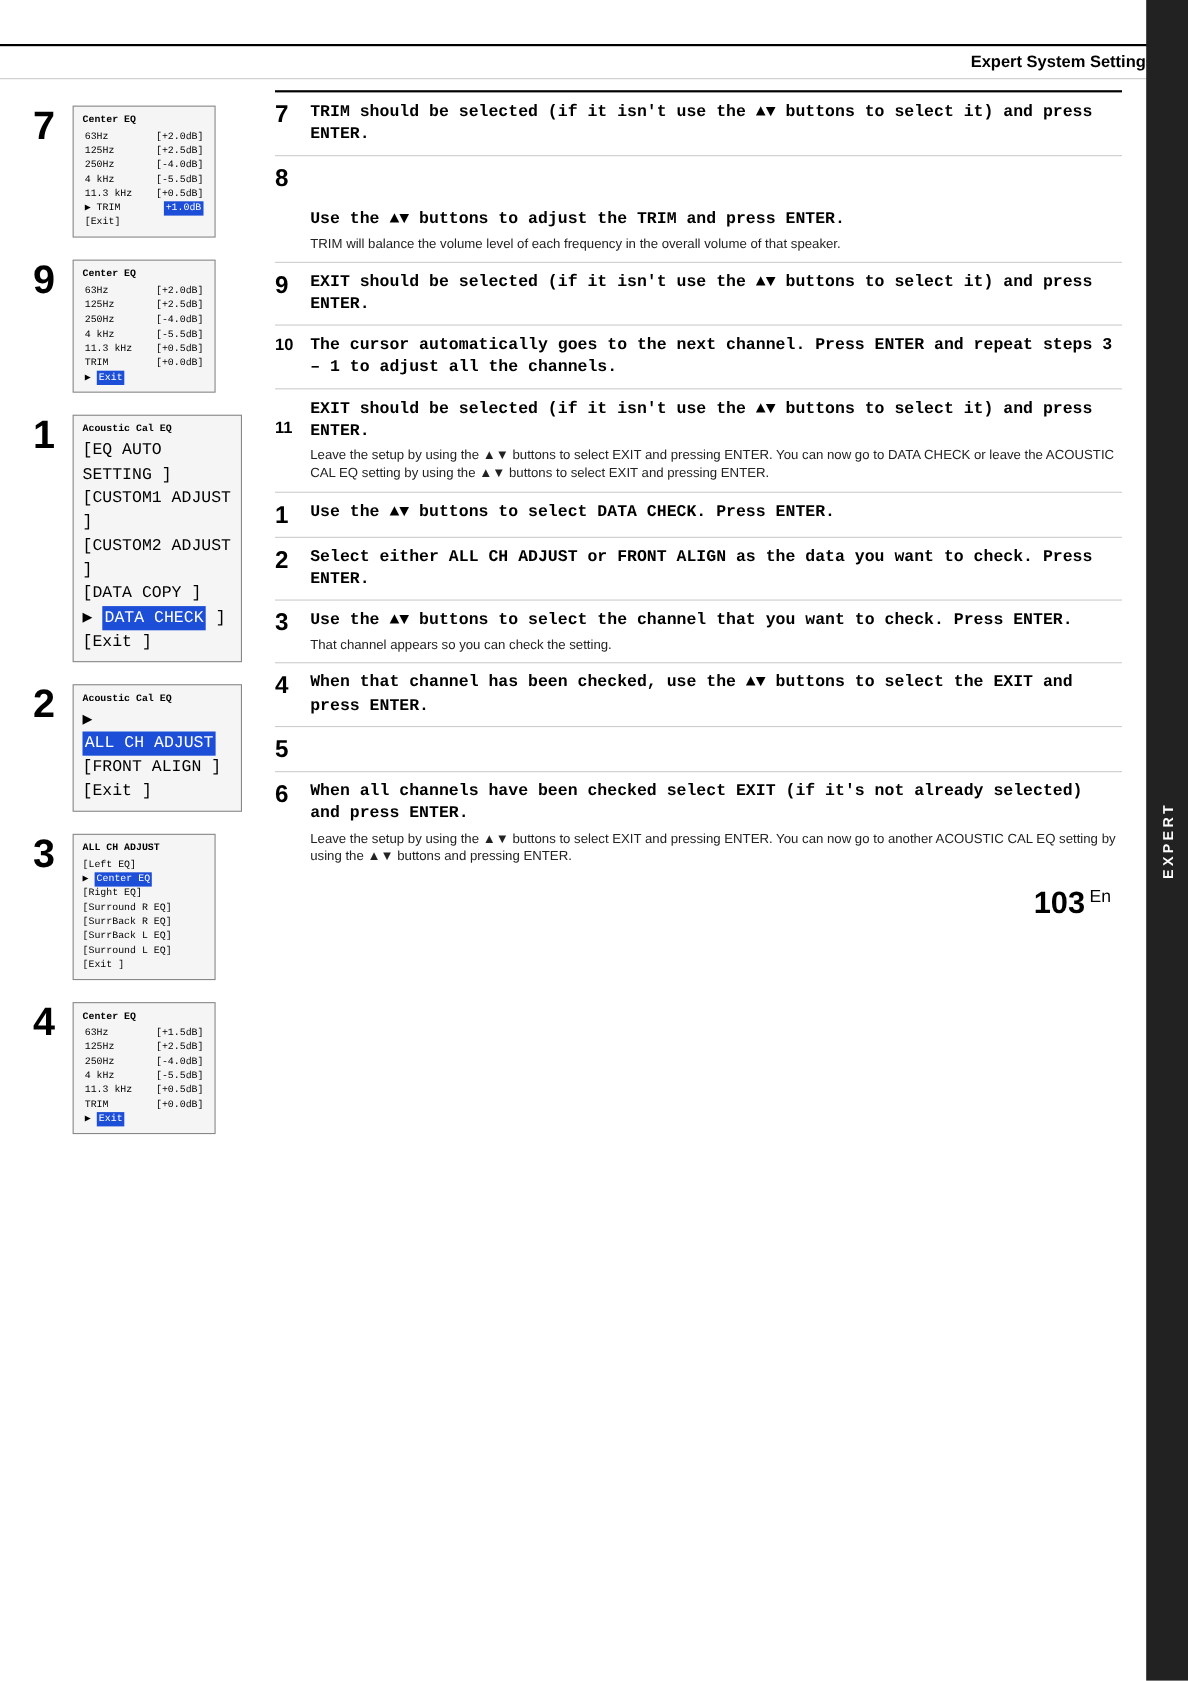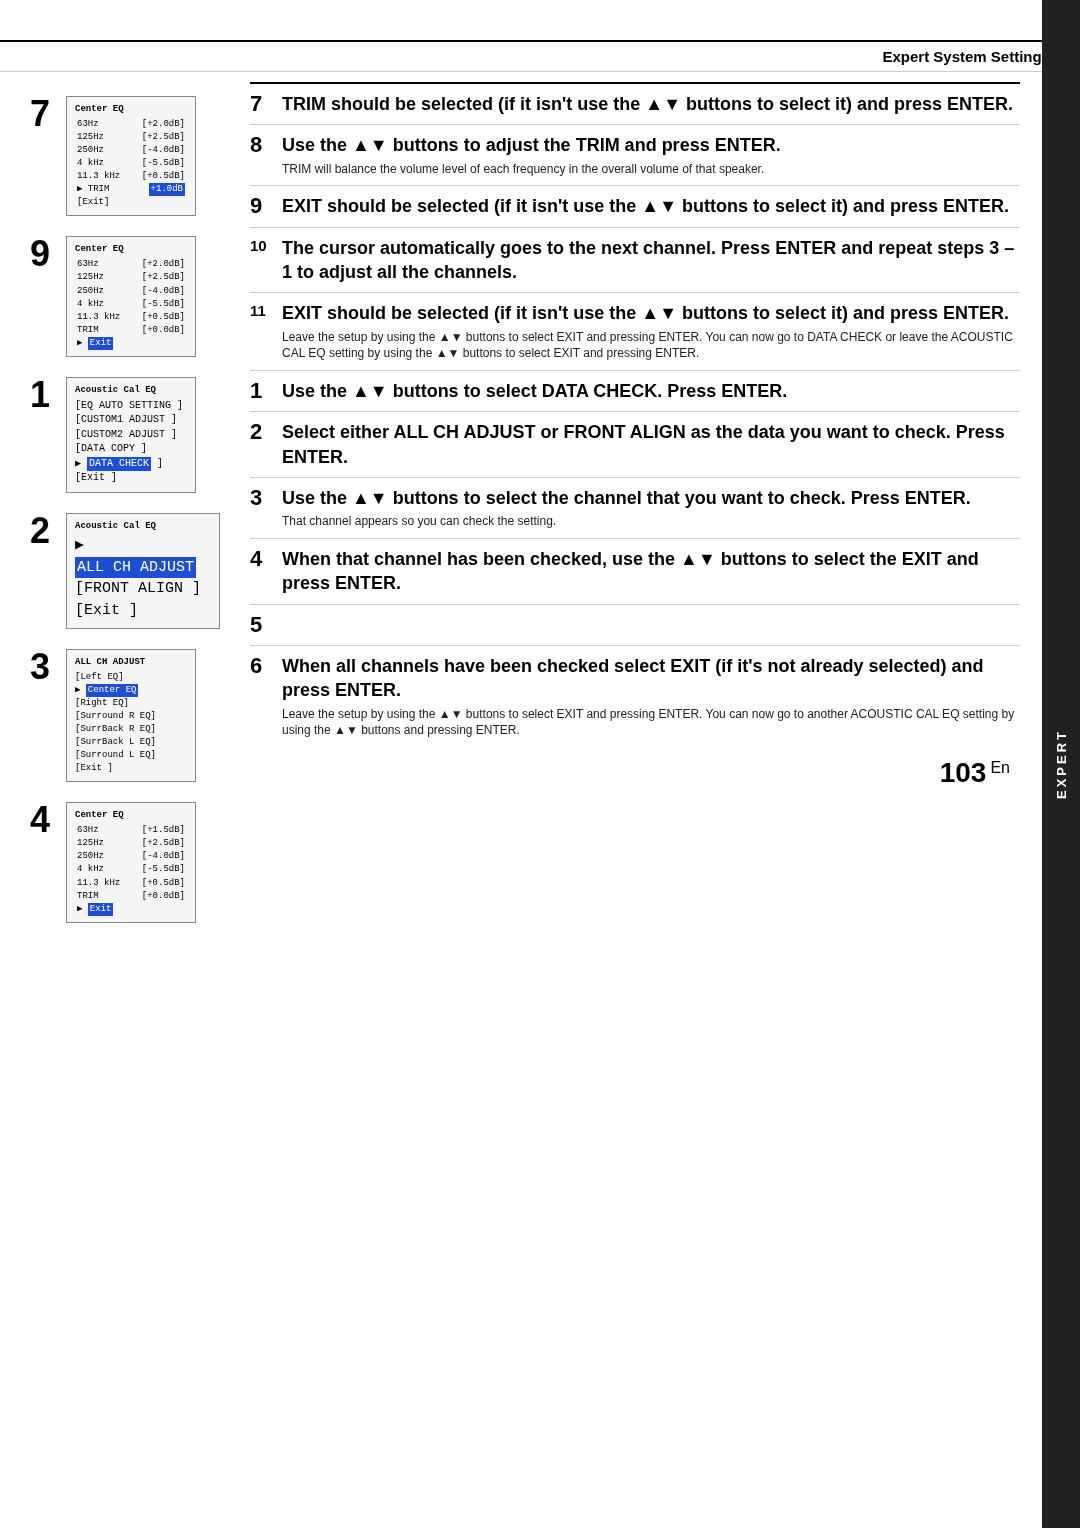--- a/index.html
+++ b/index.html
@@ -98,24 +98,25 @@
       align-items: flex-start;
       gap: 4px;
     }
     .instr-num {
       font-size: 22px;
       font-weight: bold;
       min-width: 28px;
       line-height: 1.1;
     }
     .instr-text {
-      font-size: 18px;
+      font-size: 15px;
       font-weight: bold;
       line-height: 1.35;
       flex: 1;
+      font-family: Liberation Mono, monospace;
     }
     .instr-text .enter {
       font-weight: bold;
     }
     .instr-note {
       font-size: 12px;
       color: #222;
       margin-top: 3px;
       line-height: 1.4;
     }
@@ -277,21 +278,21 @@
                 </tr>
           </tbody>
             </table>
         </div>
       </div>
 
       <div class="step-wrap left-step-1">
         <div class="step-num-big">1</div>
         <div class="screen-box">
           <div class="screen-title">Acoustic Cal EQ</div>
-          <div style="font-size:10px; font-family:'Courier New',monospace;">
+          <div style="font-size:15px; font-family:'Courier New',monospace;">
             <div>[EQ AUTO SETTING ]</div>
             <div>[CUSTOM1 ADJUST  ]</div>
             <div>[CUSTOM2 ADJUST  ]</div>
             <div>[DATA COPY       ]</div>
             <div>▶ <span class="highlighted">DATA CHECK</span>     ]</div>
             <div>[Exit            ]</div>
           </div>
         </div>
       </div>
 
@@ -371,21 +372,21 @@
           <div class="instr-num">7</div>
           <div class="instr-text">
             TRIM should be selected (if it isn't use the ▲▼ buttons to select it) and press <span class="enter">ENTER.</span>
           </div>
         </div>
       </div>
 
       <div class="instr-block">
         <div class="instr-step">
           <div class="instr-num">8</div>
-          <div style="flex:1;">
+          <div style="flex:1;margin-top:40px;">
             <div class="instr-text">Use the ▲▼ buttons to adjust the TRIM and press ENTER.</div>
             <div class="instr-note">TRIM will balance the volume level of each frequency in the overall volume of that speaker.</div>
           </div>
         </div>
       </div>
 
       <div class="instr-block">
         <div class="instr-step">
           <div class="instr-num">9</div>
           <div class="instr-text">
@@ -398,21 +399,21 @@
         <div class="instr-step">
           <div class="instr-num" style="font-size:15px; font-weight:bold; min-width:28px; margin-top:2px;">10</div>
           <div class="instr-text">
             The cursor automatically goes to the next channel. Press ENTER and repeat steps 3 – 1 to adjust all the channels.
           </div>
         </div>
       </div>
 
       <div class="instr-block">
         <div class="instr-step">
-          <div class="instr-num" style="font-size:15px; font-weight:bold; min-width:28px; margin-top:2px;">11</div>
+          <div class="instr-num" style="font-size:15px; font-weight:bold; min-width:28px; margin-top:20px;">11</div>
           <div style="flex:1;">
             <div class="instr-text">EXIT should be selected (if it isn't use the ▲▼ buttons to select it) and press <span class="enter">ENTER.</span></div>
             <div class="instr-note">Leave the setup by using the ▲▼ buttons to select EXIT and pressing ENTER. You can now go to DATA CHECK or leave the ACOUSTIC CAL EQ setting by using the ▲▼ buttons to select EXIT and pressing ENTER.</div>
           </div>
         </div>
       </div>
 
       <div class="instr-block">
         <div class="instr-step">
           <div class="instr-num">1</div>

